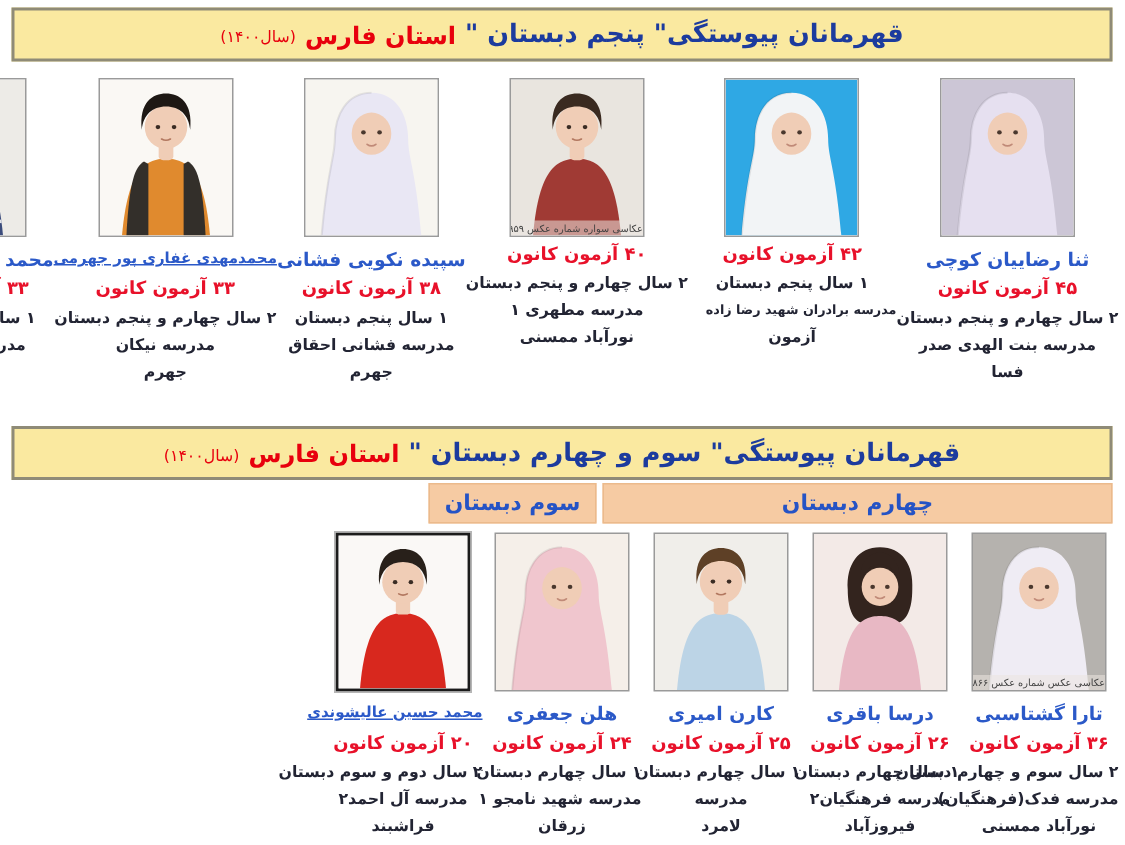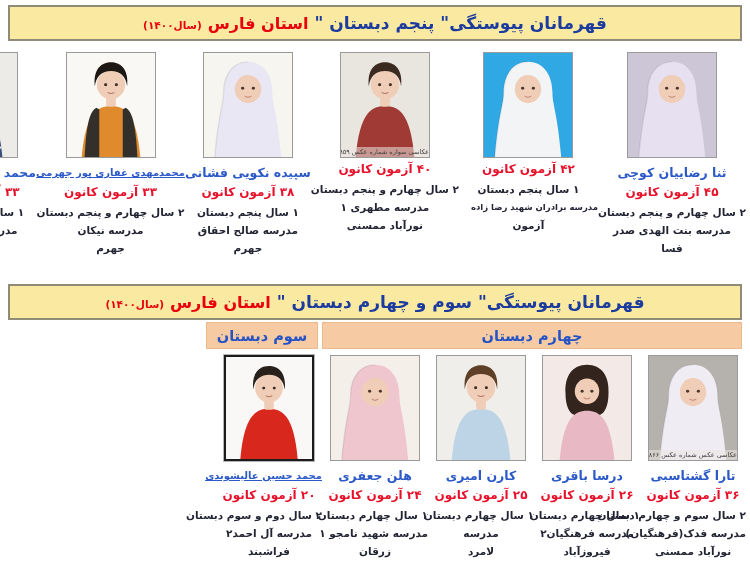--- a/index.html
+++ b/index.html
@@ -4,29 +4,29 @@
 <style>
   html,body{margin:0;padding:0;}
   body{width:750px;height:563px;background:#ffffff;font-family:"DejaVu Sans",sans-serif;overflow:hidden;}
   .page{position:relative;width:750px;height:563px;background:#ffffff;direction:rtl;}
 
   
   .band{position:absolute;left:8px;right:8px;height:36px;background:#FAE9A0;border:2px solid #8F8B77;
         box-sizing:border-box;display:flex;align-items:center;justify-content:center;gap:6px;white-space:nowrap;}
   .band-blue{color:#1C3B9E;font-weight:bold;font-size:17px;}
   .band-red{color:#E8000D;font-weight:bold;font-size:16px;letter-spacing:0;}
-  .band-year{color:#E8000D;font-weight:bold;font-size:10.5px;padding-top:4px;}
+  .band-year{color:#E8000D;font-weight:normal;font-size:10.5px;padding-top:4px;}
   #band1{top:5px;}
   #band2{top:284px;}
 
   
   .subrow{position:absolute;top:322px;left:8px;right:8px;height:27px;display:flex;justify-content:flex-start;gap:4px;}
   .subbox{background:#F6CBA3;border:1px solid #EBBA8C;box-sizing:border-box;display:flex;align-items:center;justify-content:center;
           color:#2553C5;font-weight:bold;font-size:14.5px;}
-  .subbox.wide{width:420px;}
+  .subbox.wide{width:340px;}
   .subbox.narrow{width:112px;}
 
   
   .row{position:absolute;left:4px;right:4px;display:flex;justify-content:flex-start;}
   #grade5-row{top:52px;}
   #grades34-row{top:355px;}
   .card{width:106px;flex:0 0 106px;text-align:center;}
   #grade5-row .card{flex:1 1 0;width:auto;}
 
   .photo{width:90px;height:106px;margin:0 auto;border:1px solid #9A9A9A;position:relative;overflow:hidden;background:#fff;box-sizing:border-box;}
@@ -122,21 +122,21 @@
       <ellipse cx="45" cy="41" rx="13.5" ry="16" fill="#F0CDB6"></ellipse>
       <circle cx="39.5" cy="40" r="1.6" fill="#4A382E"></circle>
             <circle cx="50.5" cy="40" r="1.6" fill="#4A382E"></circle>
       <path d="M42 49 Q45 51.5 48 49" stroke="#C08A78" stroke-width="1.2" fill="none" stroke-linecap="round"></path>
           </svg>
         </div>
     <div class="name">سپیده نکویی فشانی</div>
     <div class="count">۳۸ آزمون کانون</div>
     <div class="details">
           <div class="detail-line">۱ سال پنجم دبستان</div>
-          <div class="detail-line">مدرسه صالح احقاق</div>
+          <div class="detail-line">مدرسه فشانی احقاق</div>
           <div class="detail-line">جهرم</div>
         </div>
   </div>
       <div class="card">
     <div class="photo">
           <svg viewBox="0 0 90 118" preserveAspectRatio="none" xmlns="http://www.w3.org/2000/svg">
             <rect width="90" height="118" fill="#FAF8F4"></rect>
             <path d="M45 60 C31 60 19 68 15 118 L75 118 C71 68 59 60 45 60 Z" fill="#E08A2E"></path>
             <path d="M30 62 C24 66 20 76 18 118 L33 118 L33 64 Z" fill="#332F2A"></path>
                 <path d="M60 62 C66 66 70 76 72 118 L57 118 L57 64 Z" fill="#332F2A"></path>

